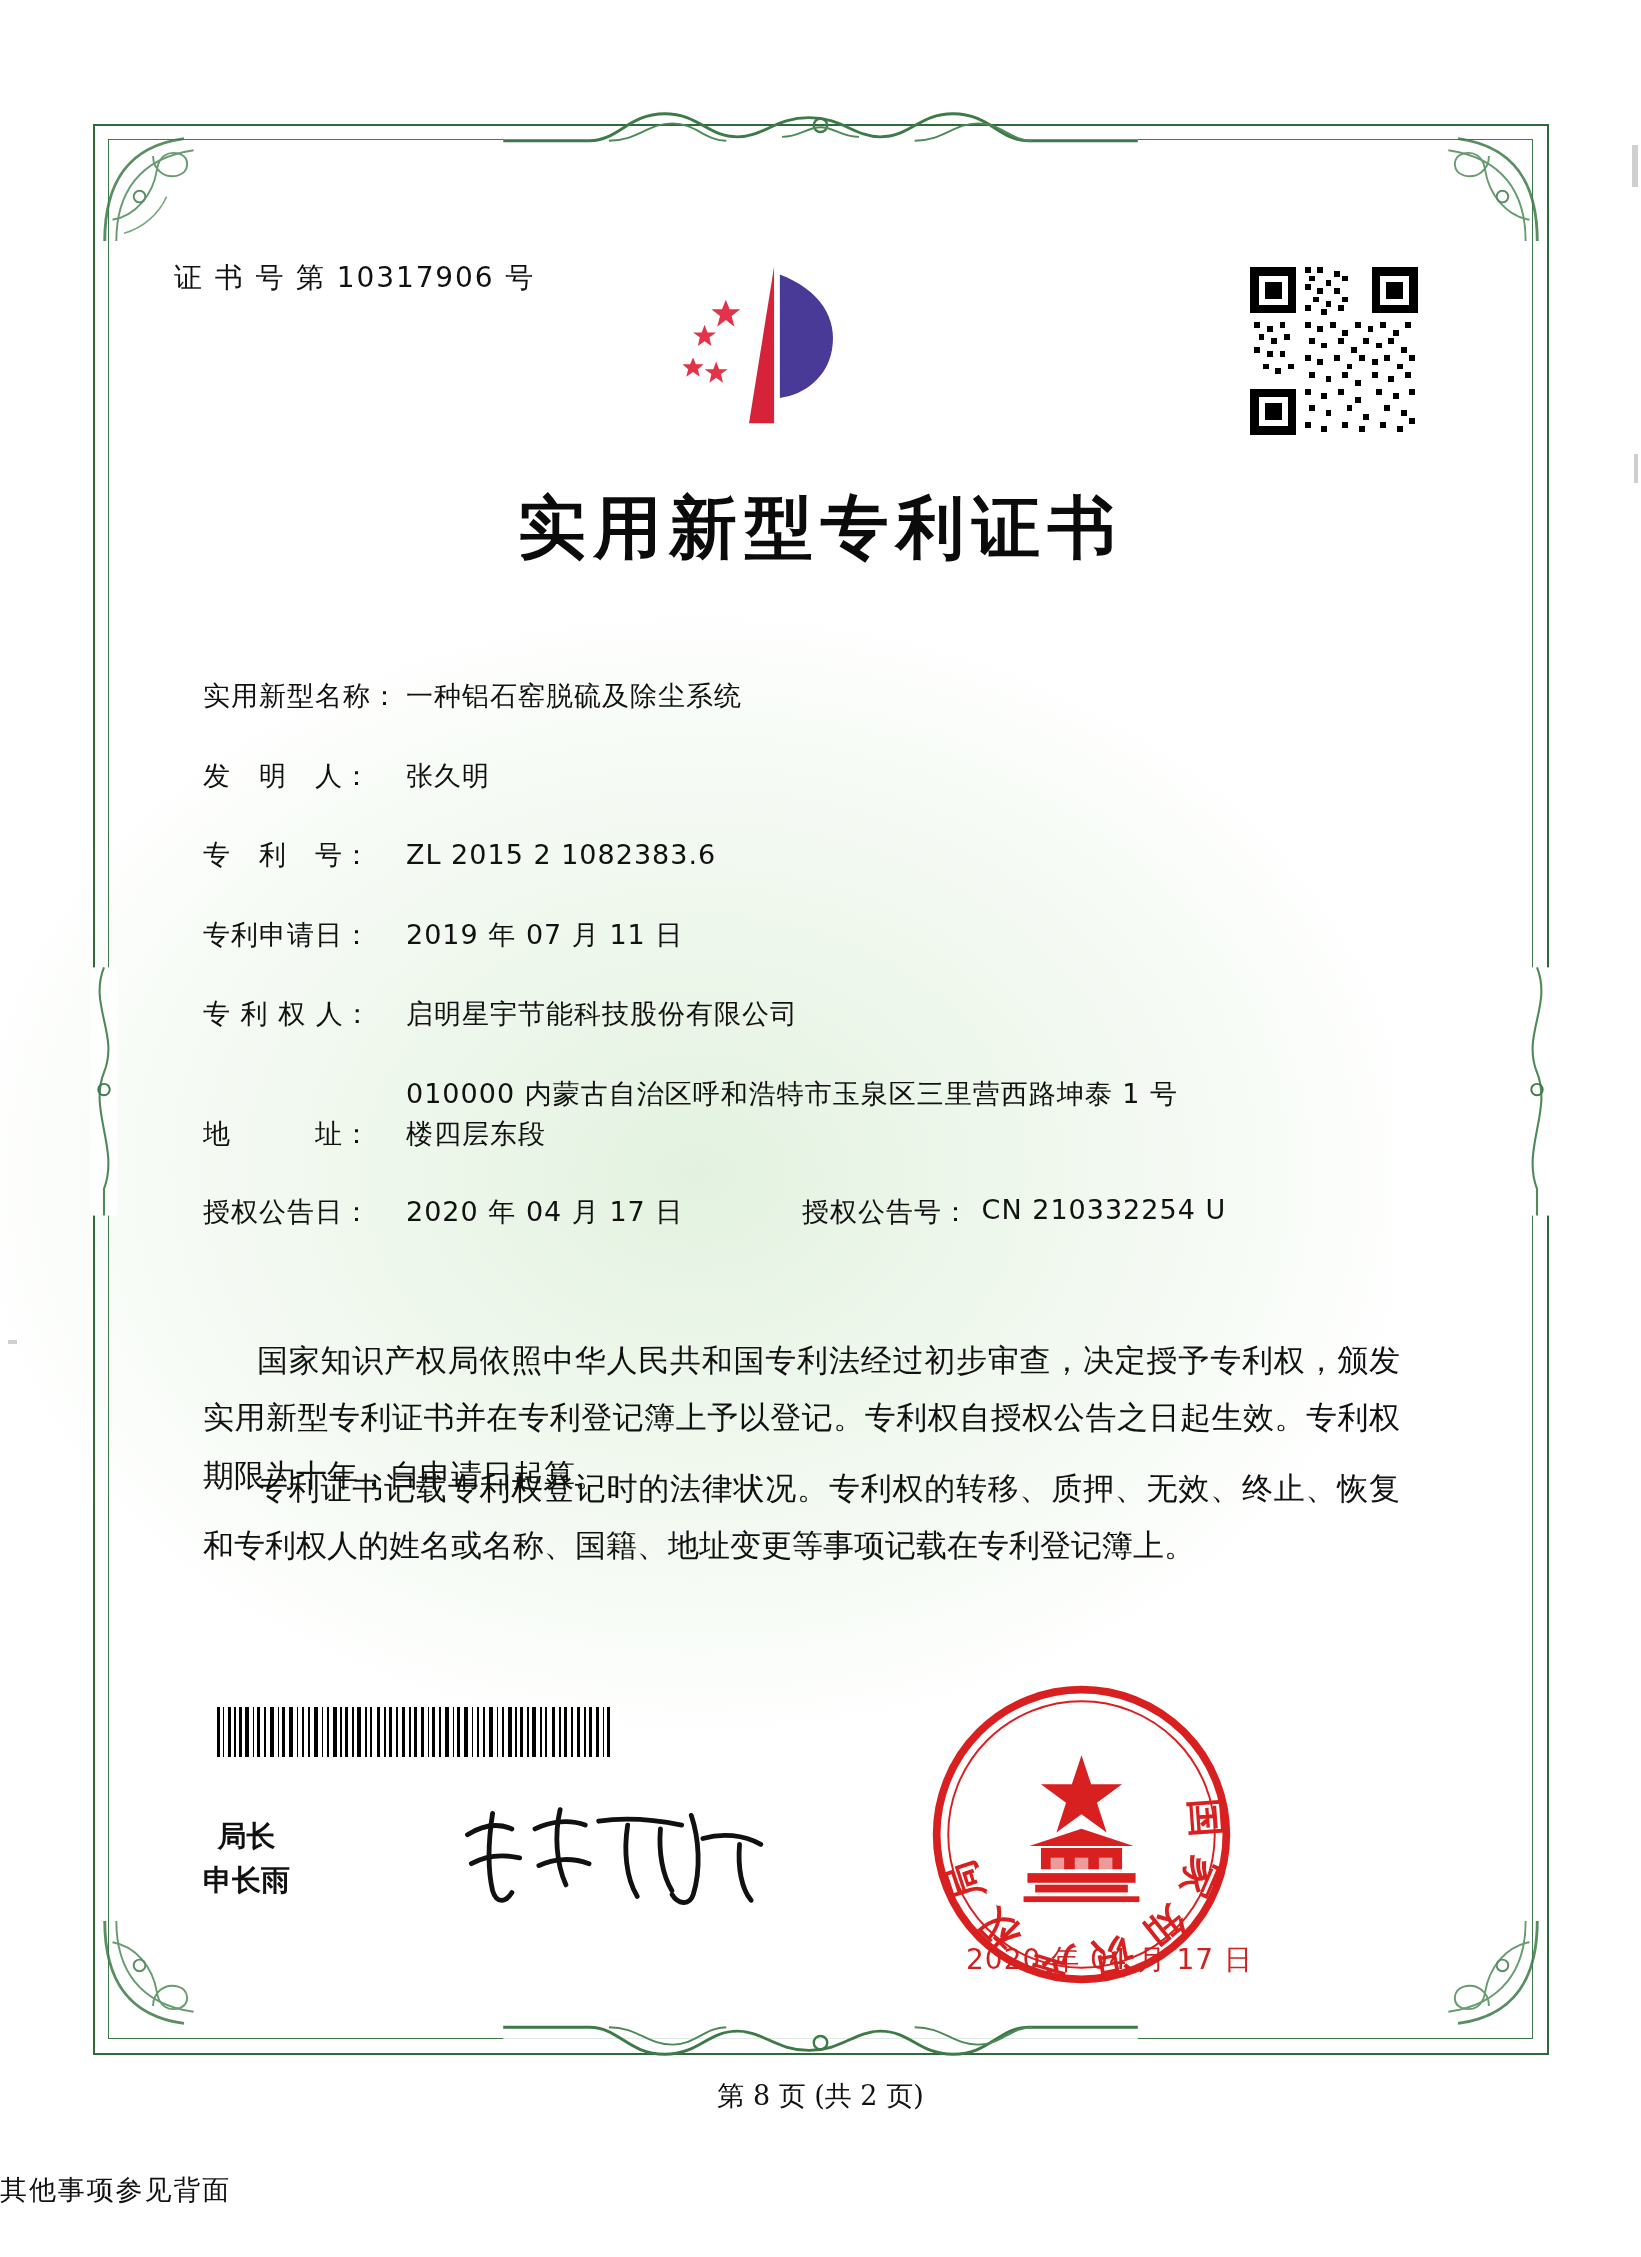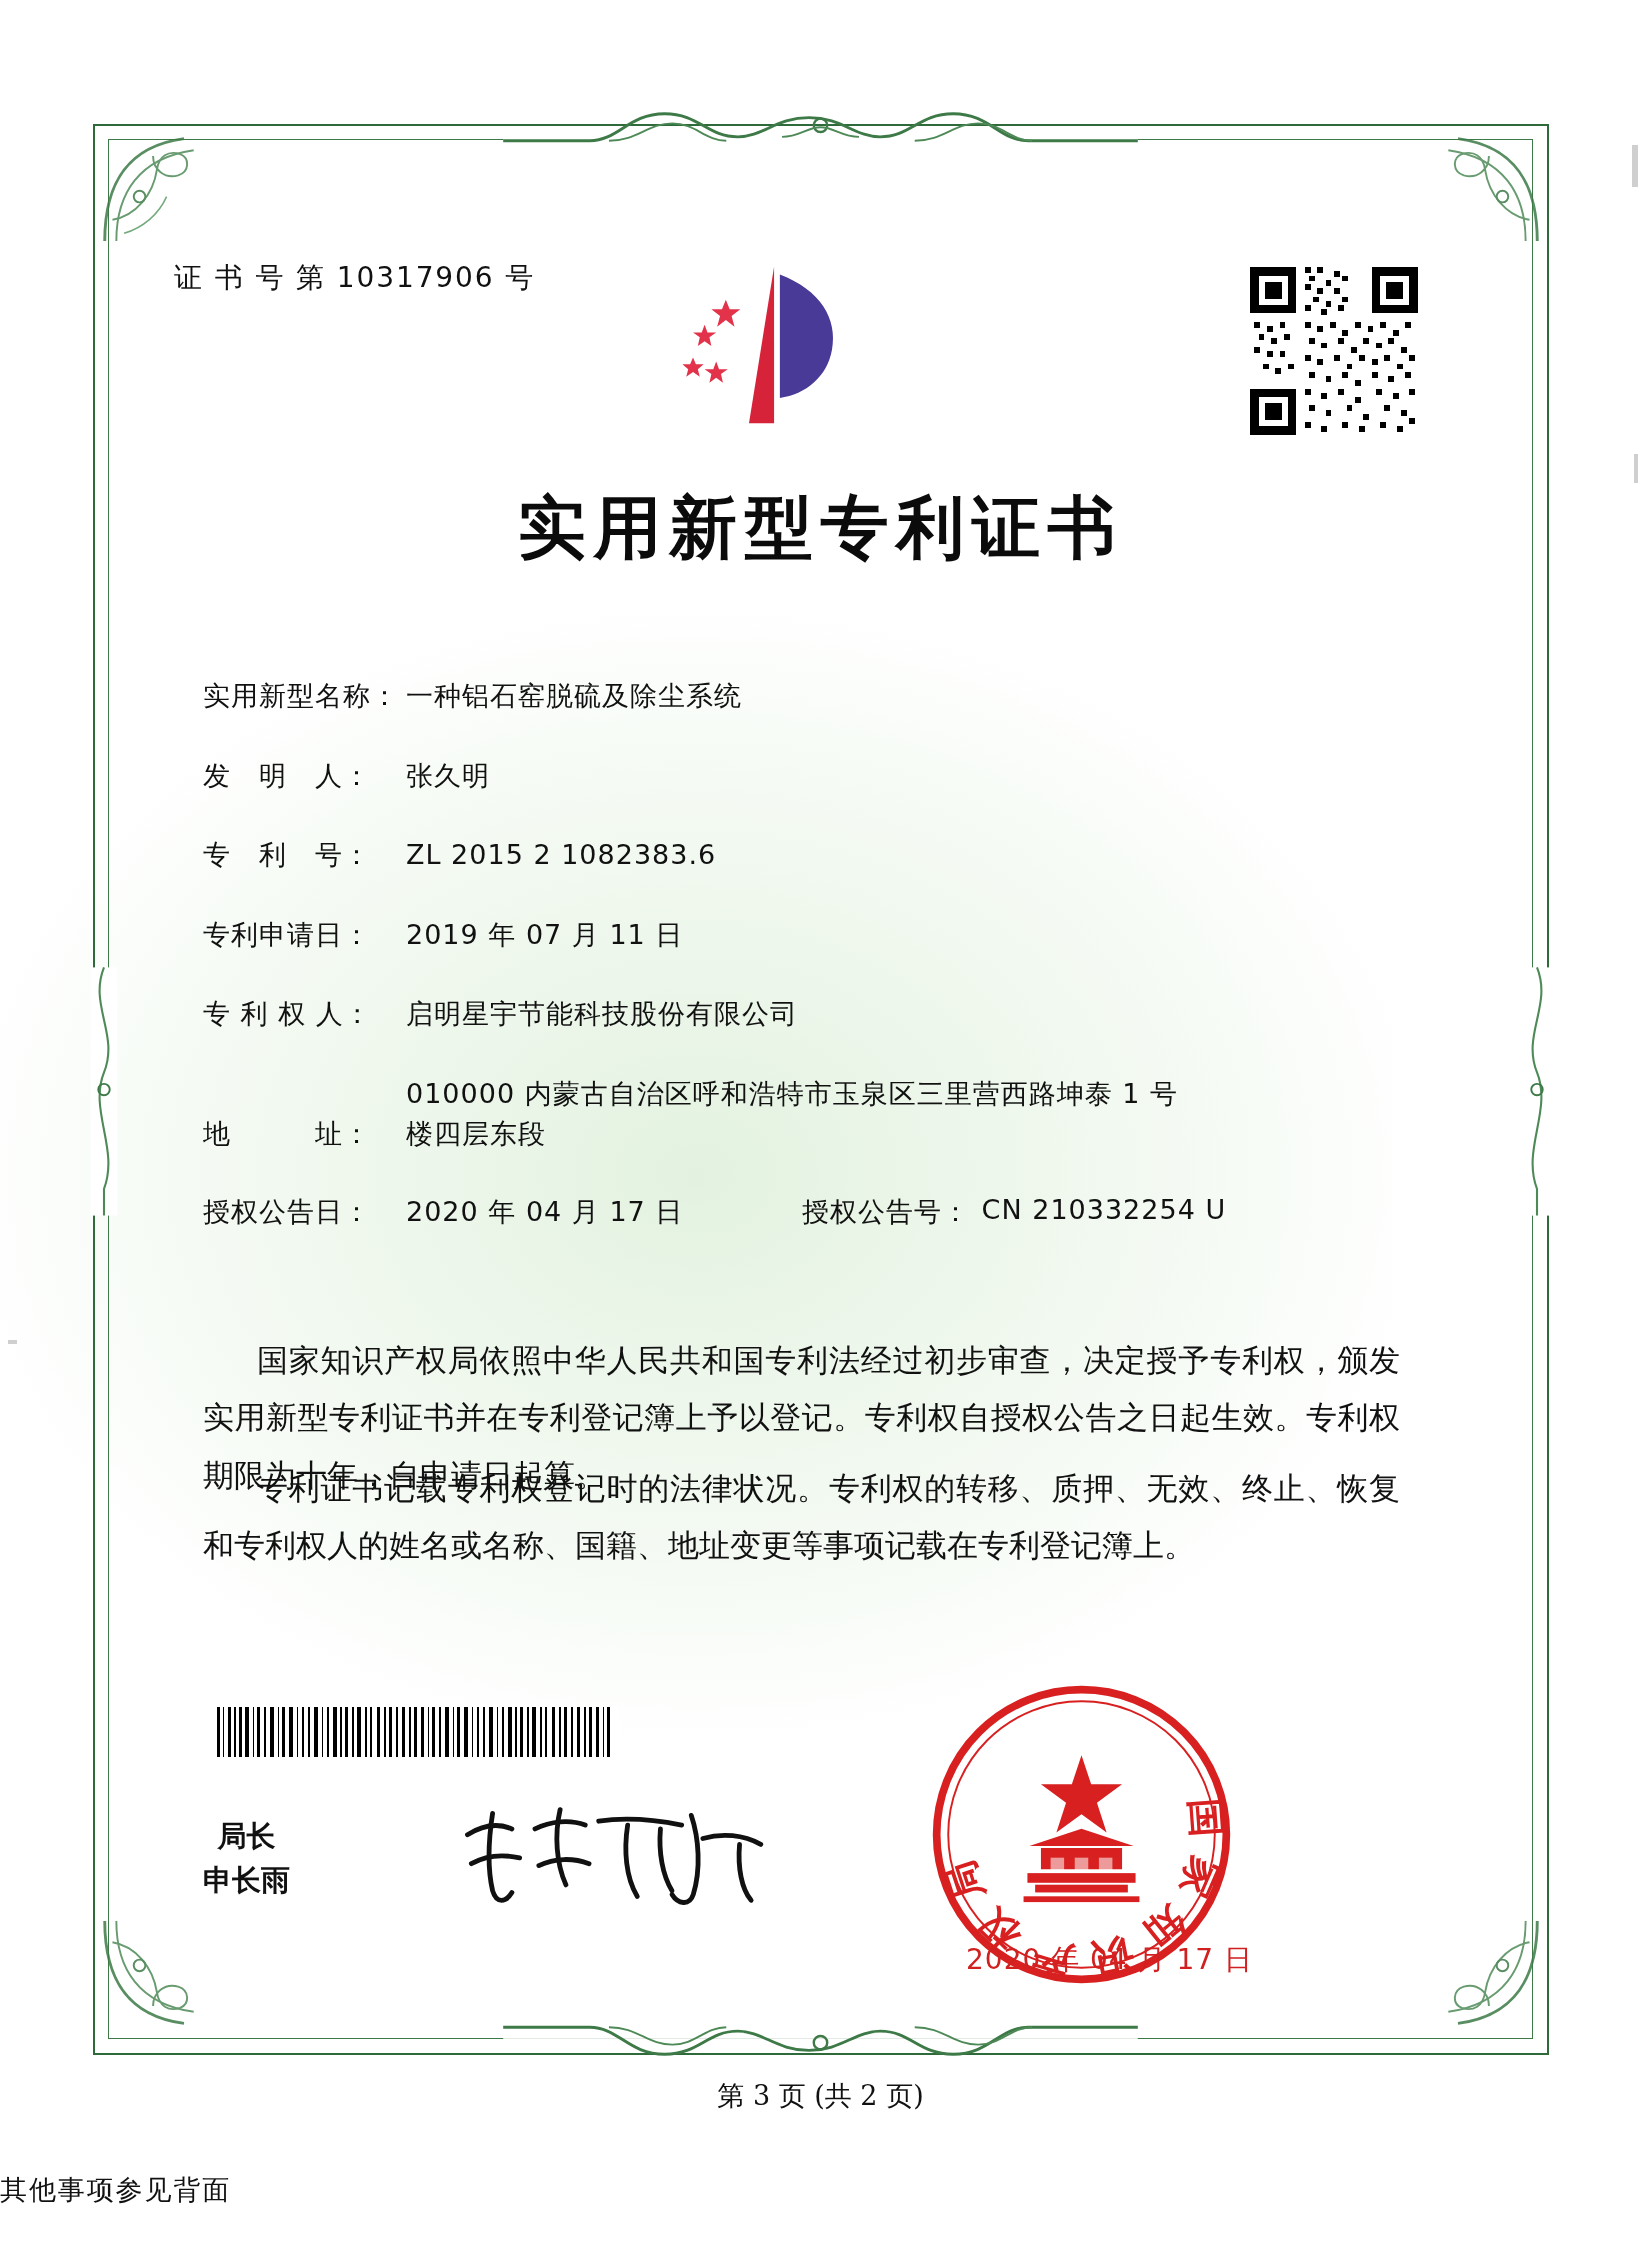--- a/index.html
+++ b/index.html
@@ -584,17 +584,17 @@
         <path id="ringpath" d="M160,160 m0,-116 a116,116 0 1,1 -0.1,0"></path>
       </defs>
       <text font-family="'DejaVu Sans','Liberation Sans',sans-serif" font-size="40" font-weight="bold" fill="#d82020" letter-spacing="16">
         <textPath href="#ringpath" startOffset="20%">国家知识产权局</textPath>
       </text>
     </svg>
   </div>
 
   <div class="seal-date">2020 年 04 月 17 日</div>
 
-  <div class="page-no">第 3 页 (共 2 页)</div>
+  <div class="page-no">第 8 页 (共 2 页)</div>
   <div class="footnote">其他事项参见背面</div>
 
 </div>
 
 
 </body></html>

